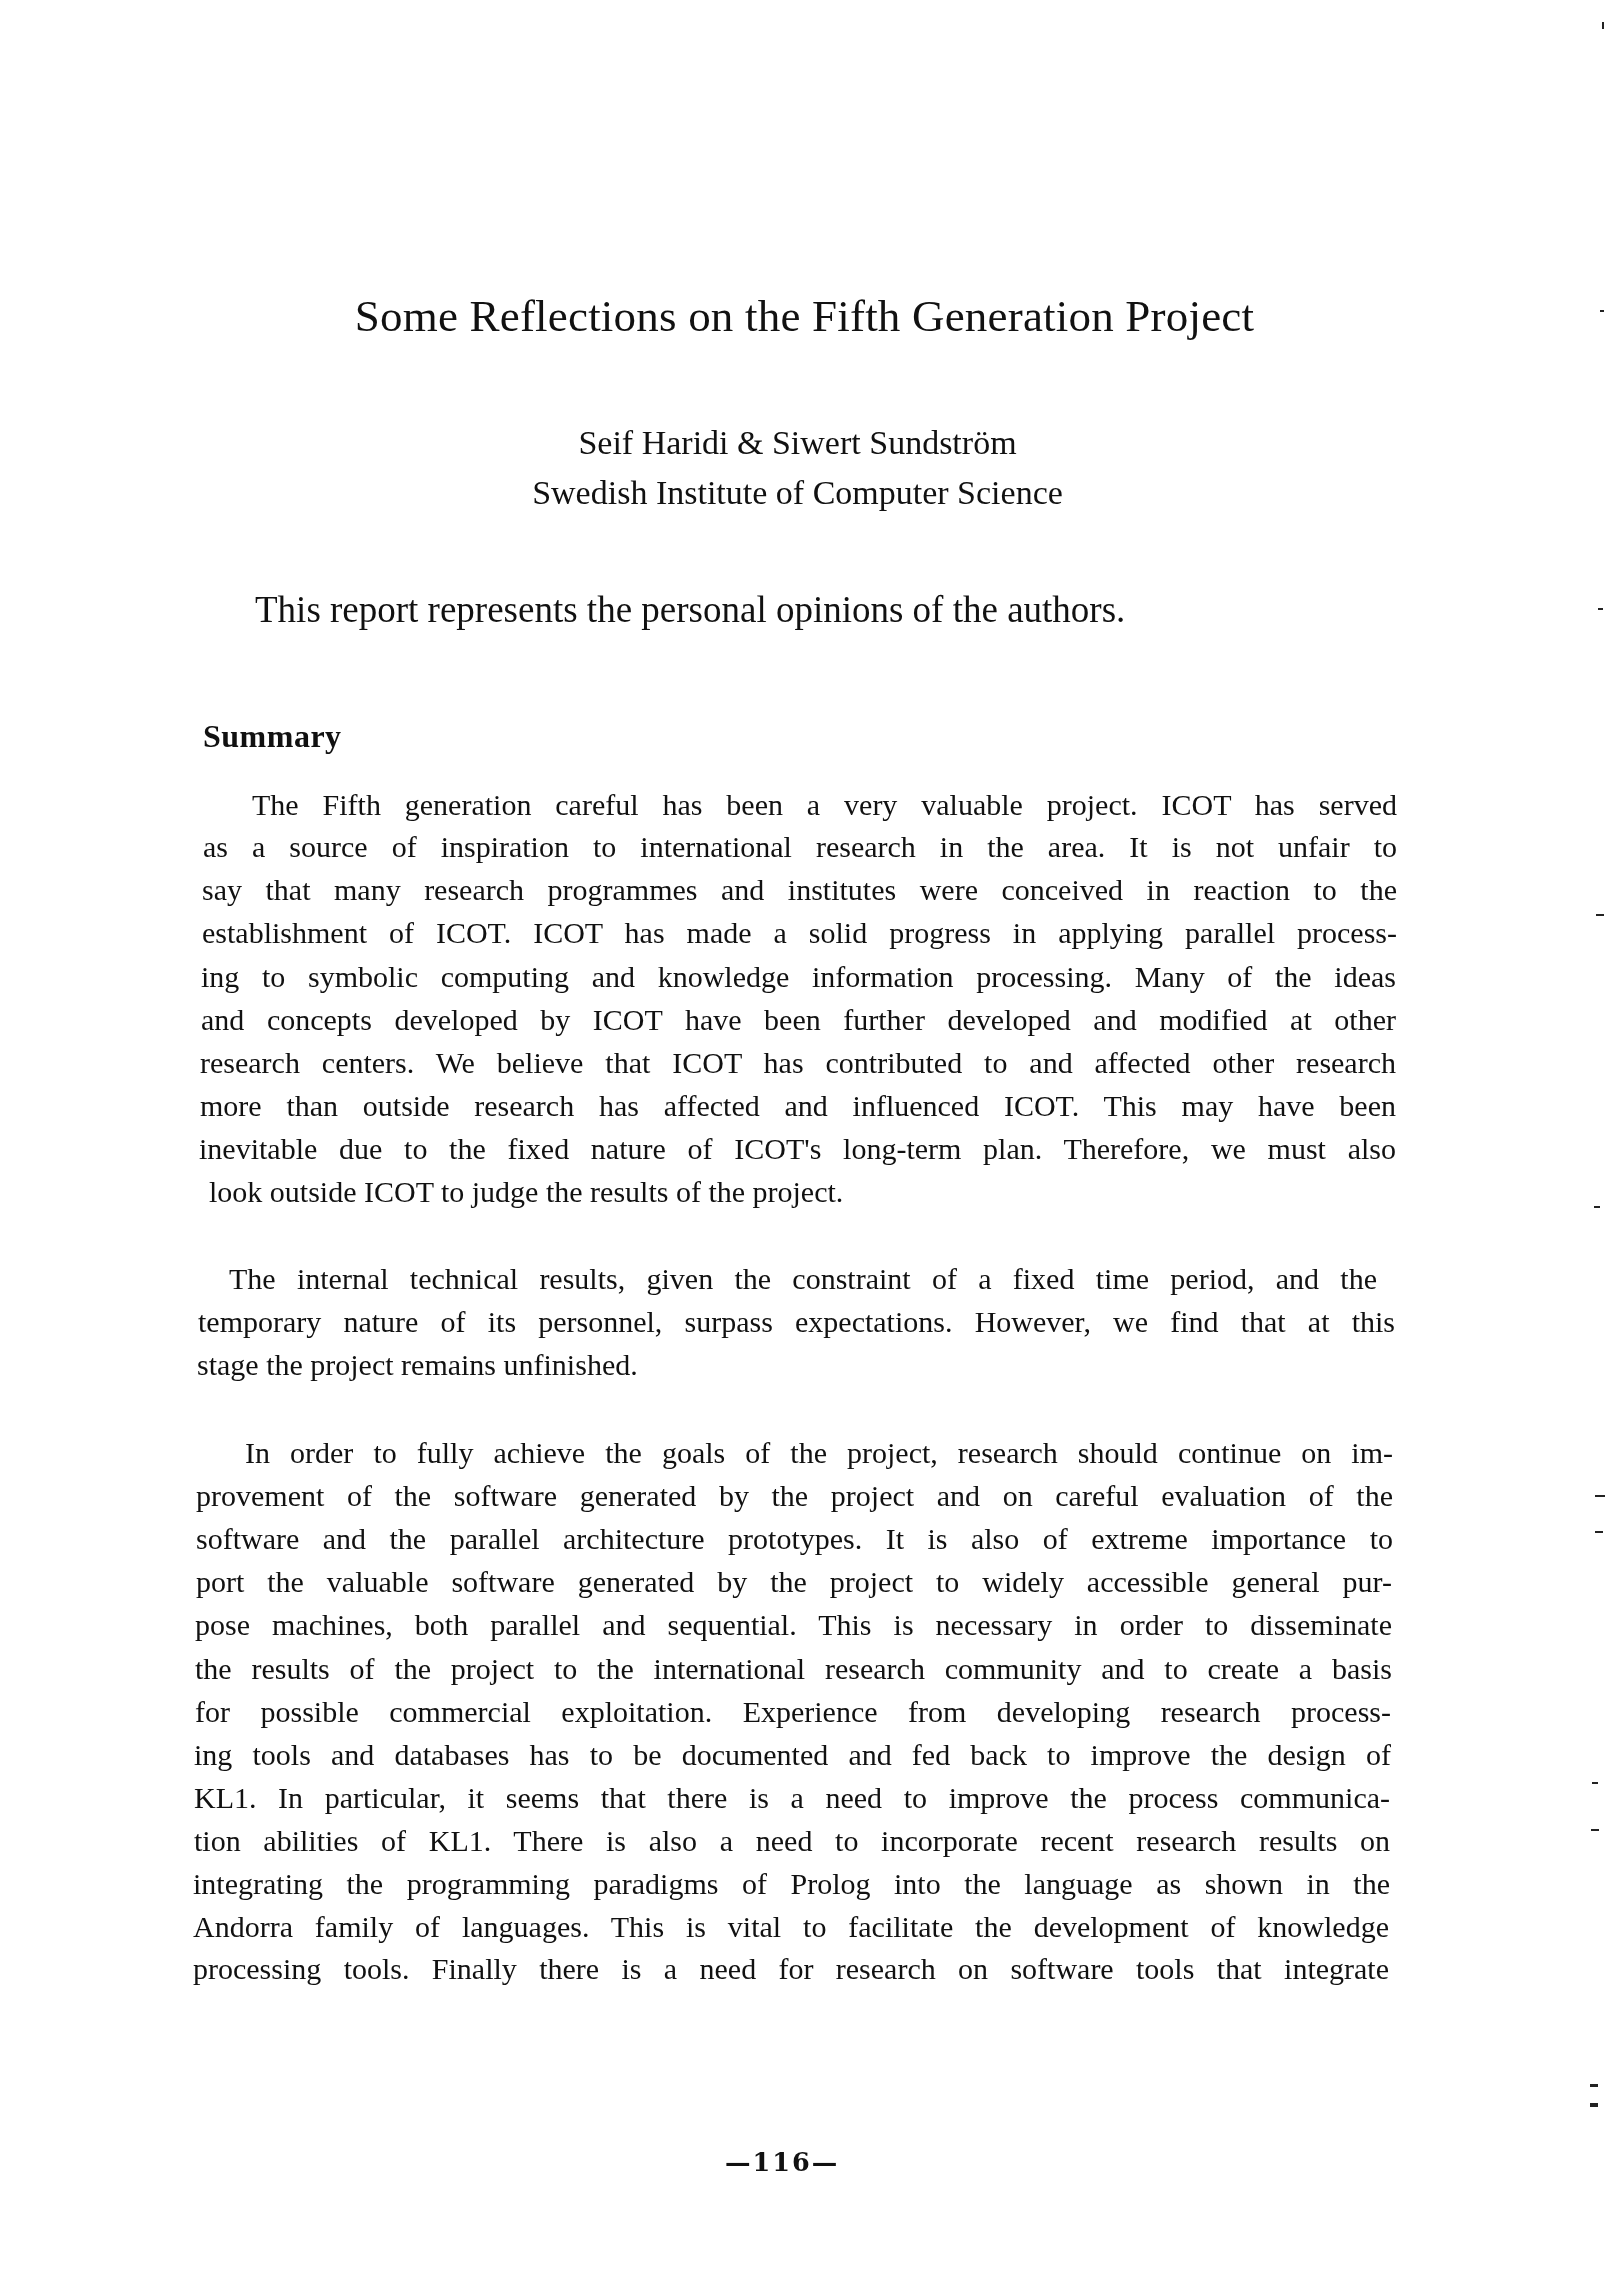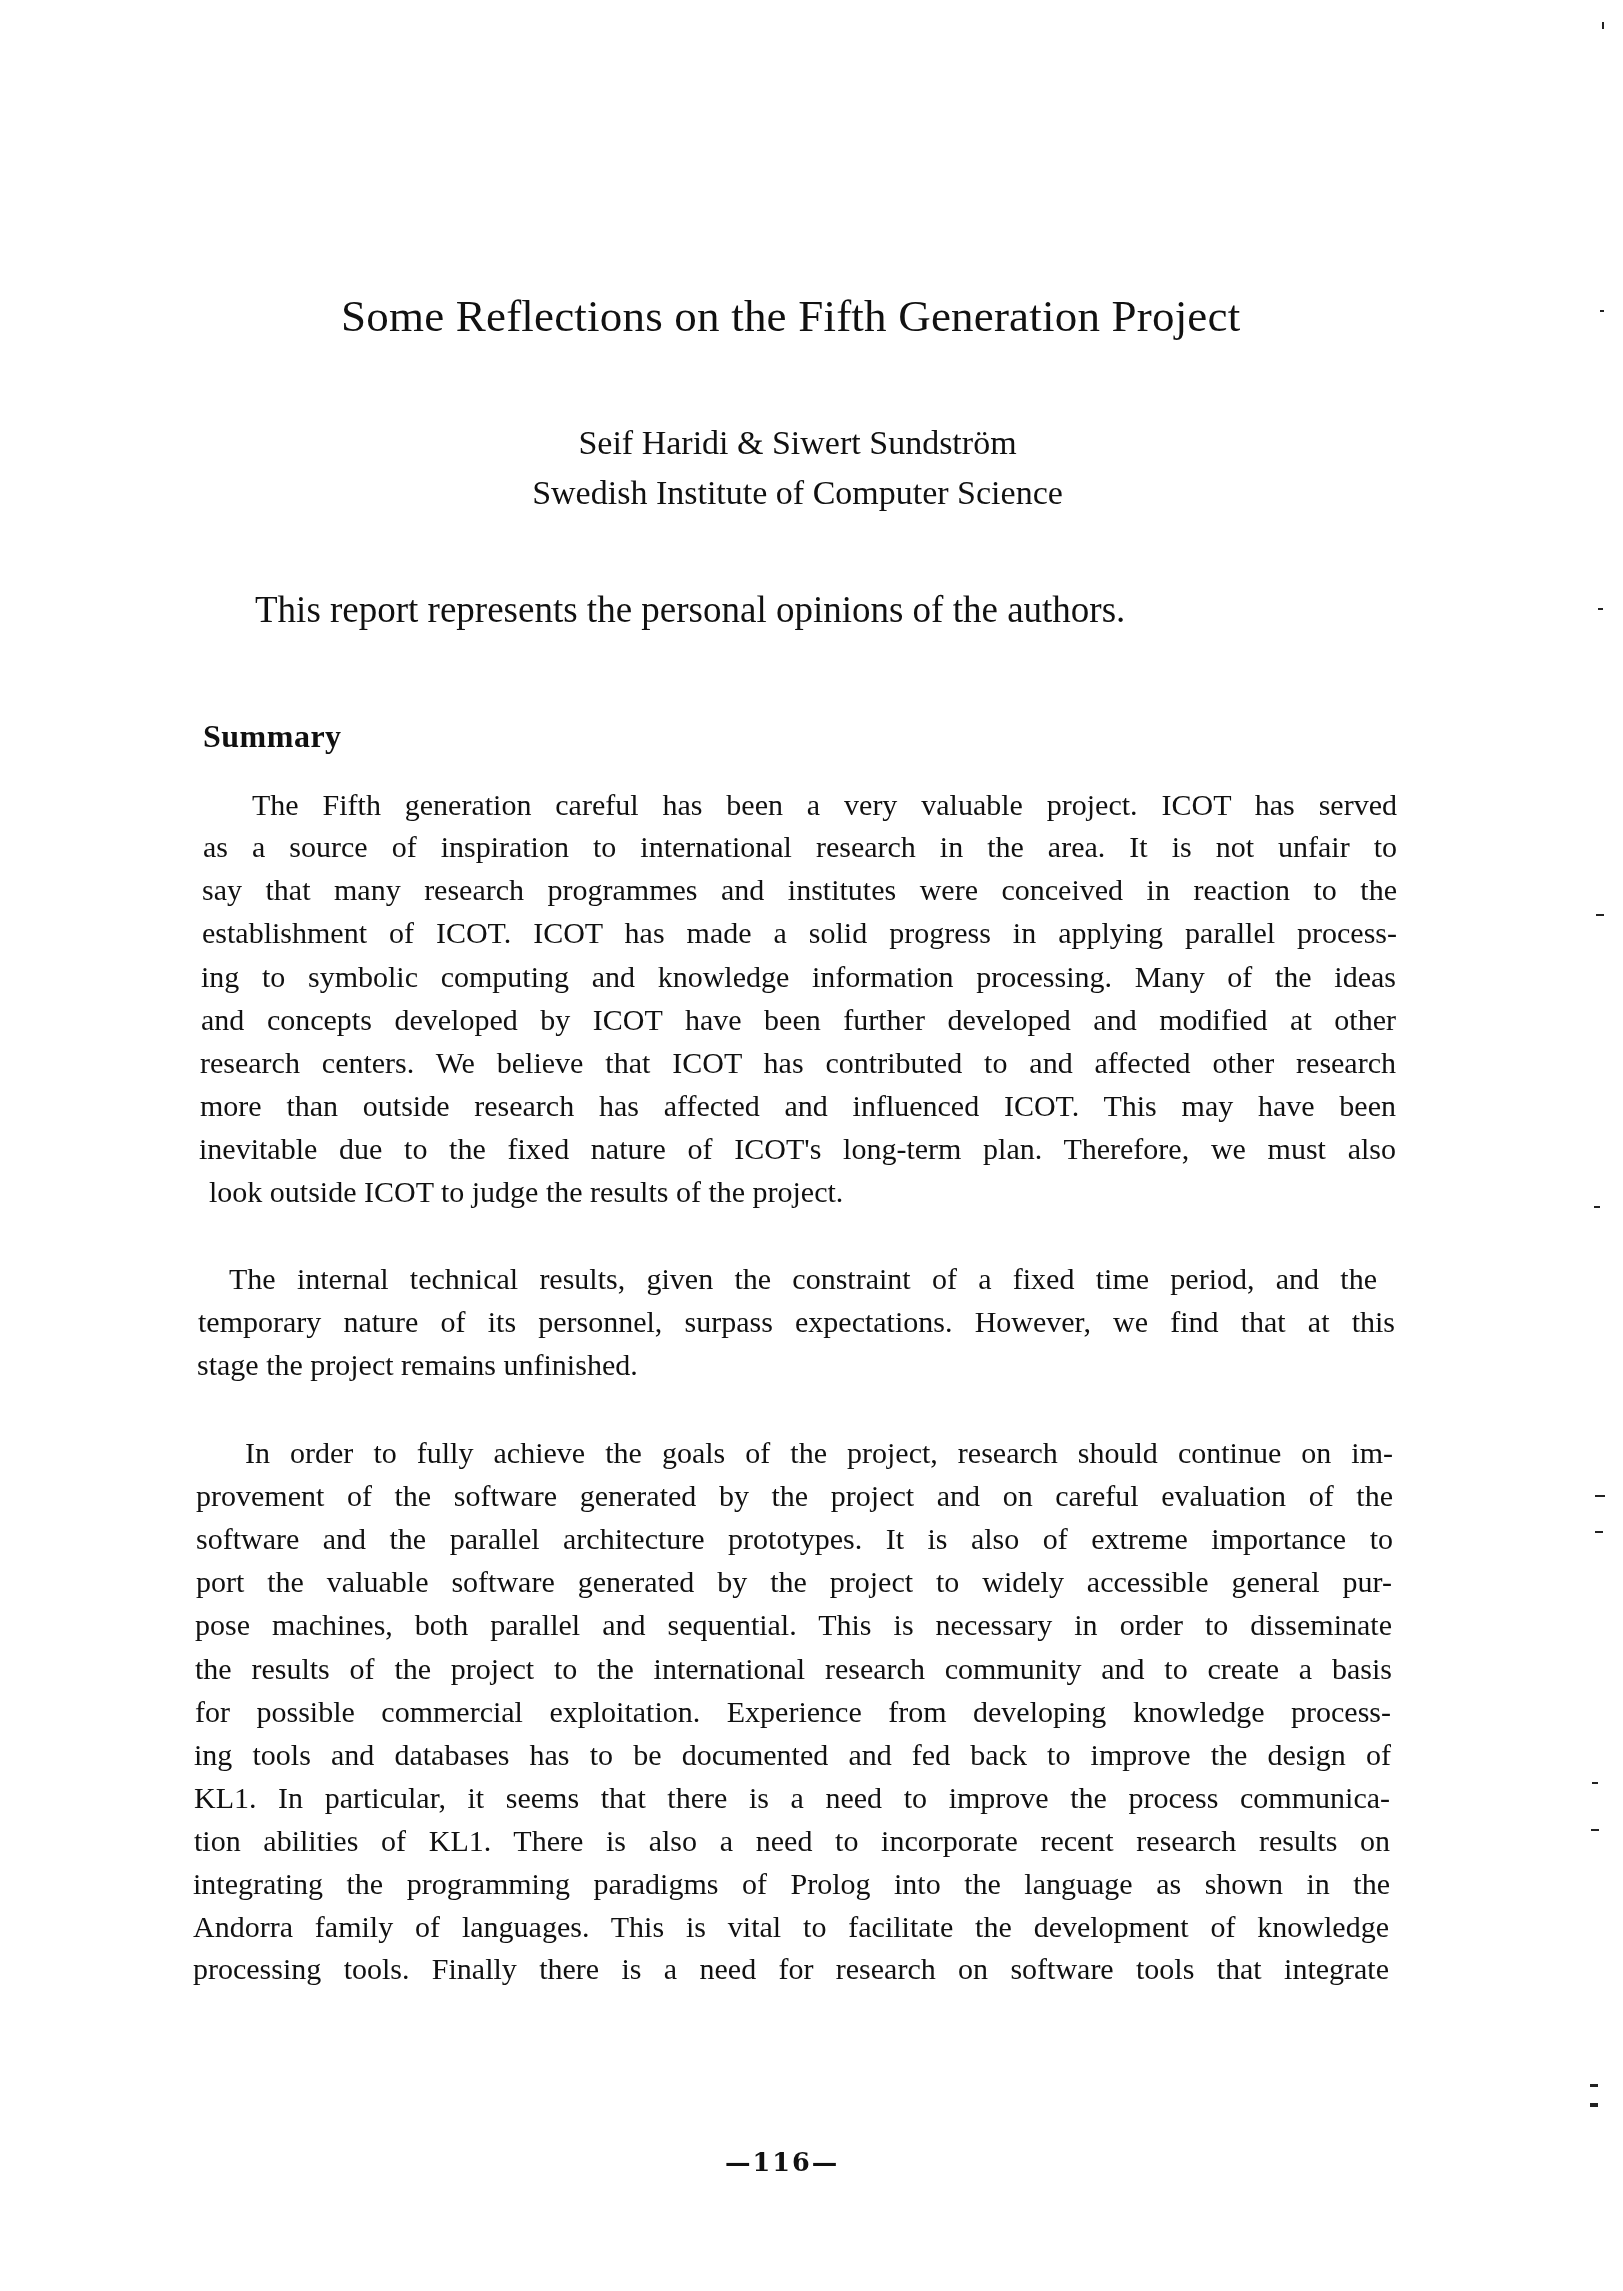--- a/index.html
+++ b/index.html
@@ -1,19 +1,19 @@
 <!DOCTYPE html>
 <html><head>
   <meta charset="utf-8">
   <style>
     html, body { margin: 0; padding: 0; background: #ffffff; }
     body { width: 1623px; height: 2292px; position: relative; overflow: hidden;
            font-family: "Liberation Serif", "DejaVu Serif", serif; color: #111; }
     .abs { position: absolute; white-space: nowrap; }
-    .title { left: 341px; top: 290px; width: 927px; font-size: 45px; text-align: left; letter-spacing: 0.2px; }
+    .title { left: 341px; top: 290px; width: 927px; font-size: 45px; text-align: center; letter-spacing: 0.2px; }
     .author { left: 470px; top: 424px; width: 655px; font-size: 34px; text-align: center; }
     .affil { left: 470px; top: 474px; width: 655px; font-size: 34px; text-align: center; }
     .note { left: 255px; top: 588px; font-size: 37px; }
     .heading { left: 203px; top: 718px; font-size: 32px; font-weight: bold; letter-spacing: 0.5px; }
     .line { position: absolute; font-size: 30px; height: 39px; line-height: 39px;
             text-align: justify; text-align-last: justify; white-space: nowrap; }
     .line.last { text-align-last: left; }
     .pagenum { left: 725px; top: 2147px; font-size: 25.5px; font-weight: bold; letter-spacing: 2px;
                font-family: "DejaVu Serif", serif; }
     .mark { position: absolute; background: #222; }
@@ -48,21 +48,21 @@
     <div class="line last" style="left:197px;width:1197px;top:1345px;">stage the project remains unfinished.</div>
   </div>
 
   <div>
     <div class="line" style="left:245px;width:1148px;top:1433px;">In order to fully achieve the goals of the project, research should continue on im-</div>
     <div class="line" style="left:196px;width:1197px;top:1476px;">provement of the software generated by the project and on careful evaluation of the</div>
     <div class="line" style="left:196px;width:1197px;top:1519px;">software and the parallel architecture prototypes. It is also of extreme importance to</div>
     <div class="line" style="left:196px;width:1196px;top:1562px;">port the valuable software generated by the project to widely accessible general pur-</div>
     <div class="line" style="left:195px;width:1197px;top:1605px;">pose machines, both parallel and sequential. This is necessary in order to disseminate</div>
     <div class="line" style="left:195px;width:1197px;top:1649px;">the results of the project to the international research community and to create a basis</div>
-    <div class="line" style="left:195px;width:1196px;top:1692px;">for possible commercial exploitation. Experience from developing knowledge process-</div>
+    <div class="line" style="left:195px;width:1196px;top:1692px;">for possible commercial exploitation. Experience from developing research process-</div>
     <div class="line" style="left:194px;width:1197px;top:1735px;">ing tools and databases has to be documented and fed back to improve the design of</div>
     <div class="line" style="left:194px;width:1196px;top:1778px;">KL1. In particular, it seems that there is a need to improve the process communica-</div>
     <div class="line" style="left:194px;width:1196px;top:1821px;">tion abilities of KL1. There is also a need to incorporate recent research results on</div>
     <div class="line" style="left:193px;width:1197px;top:1864px;">integrating the programming paradigms of Prolog into the language as shown in the</div>
     <div class="line" style="left:193px;width:1196px;top:1907px;">Andorra family of languages. This is vital to facilitate the development of knowledge</div>
     <div class="line" style="left:193px;width:1196px;top:1949px;">processing tools. Finally there is a need for research on software tools that integrate</div>
   </div>
 
   <div class="abs pagenum">—116—</div>
 

